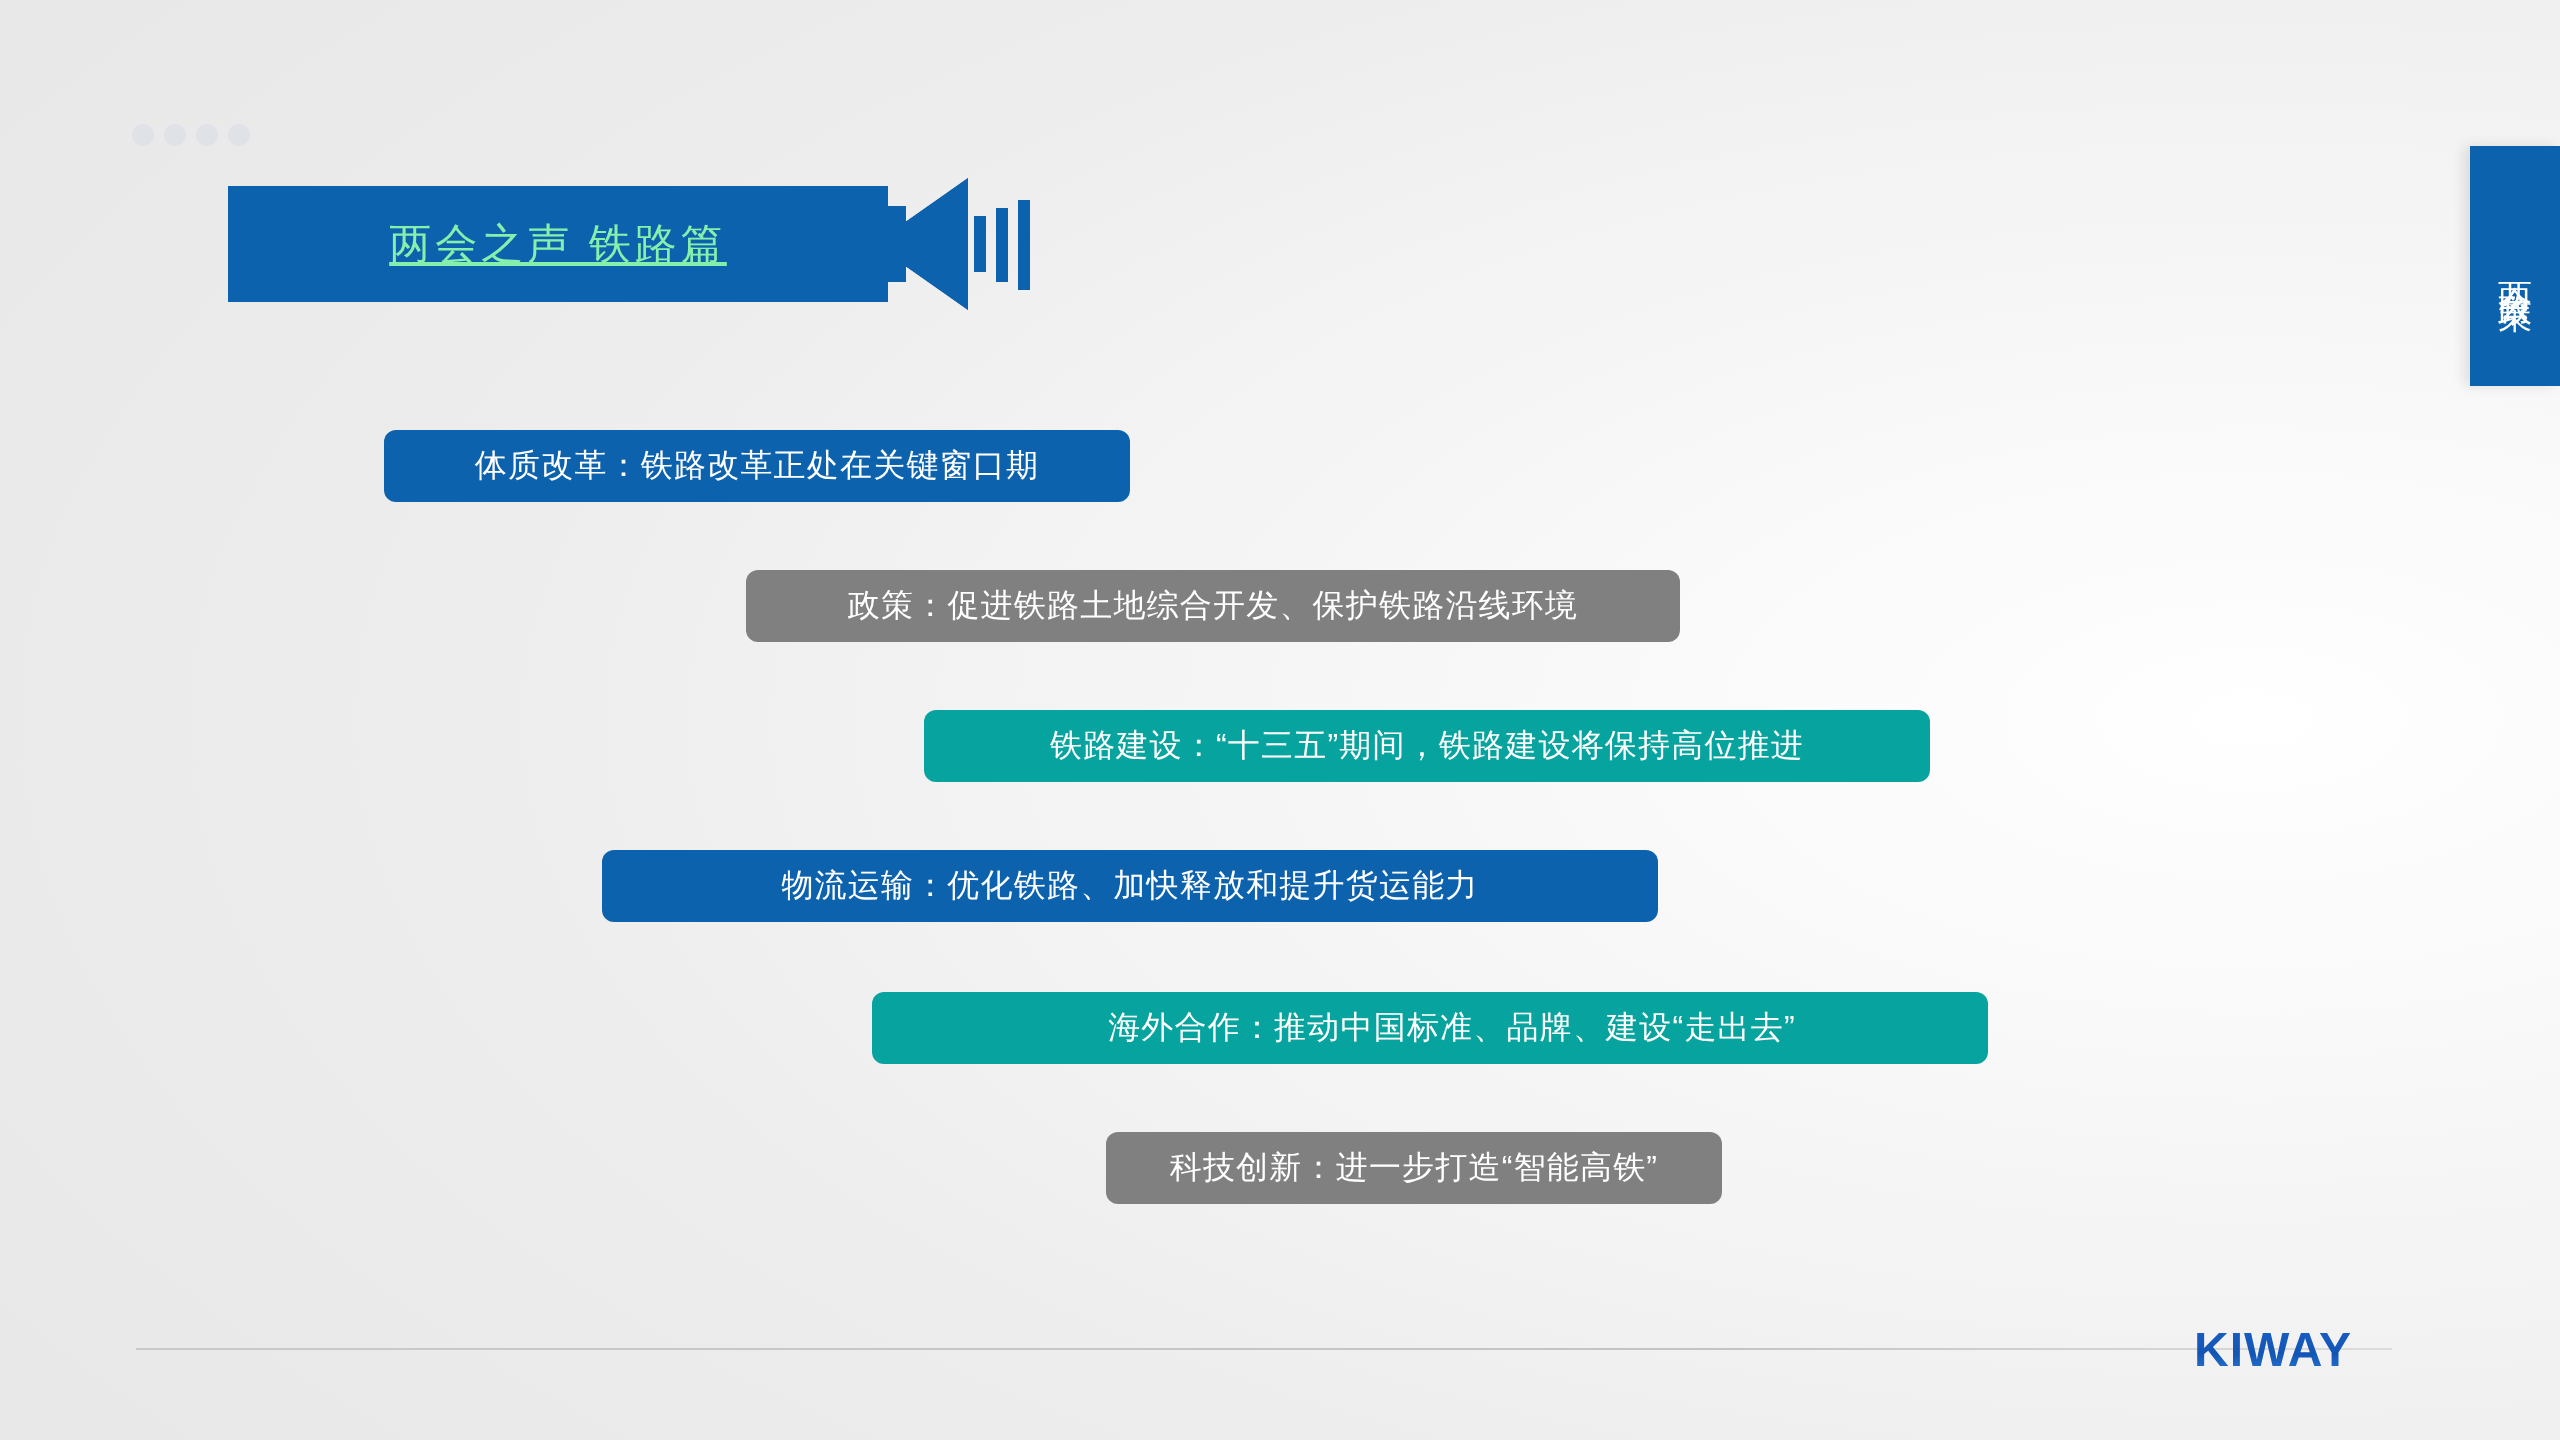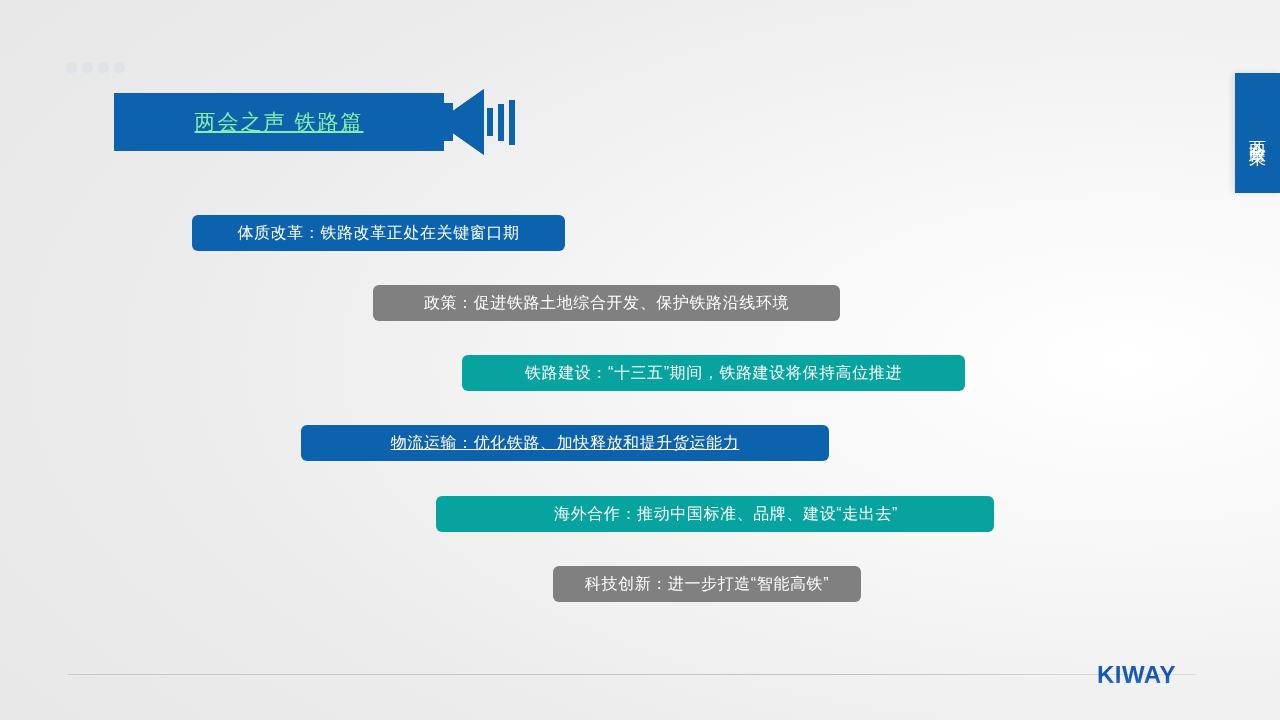--- a/index.html
+++ b/index.html
@@ -173,21 +173,21 @@
     <span class="wave w3" style="background: rgb(13, 98, 174);"></span>
   </div>
 
   <div class="side-tab" style="background: rgb(13, 98, 174);">
     <span class="side-tab-text">两会政策</span>
   </div>
 
   <div class="bar" style="left: 192px; top: 215px; width: 373px; background: rgb(13, 98, 174); text-align: center;">体质改革：铁路改革正处在关键窗口期</div>
   <div class="bar" style="left: 373px; top: 285px; width: 467px; background: rgb(128, 128, 128); font-family: Liberation Mono, monospace;">政策：促进铁路土地综合开发、保护铁路沿线环境</div>
   <div class="bar" style="left: 436px; top: 355px; width: 503px; background: rgb(7, 164, 159); margin-left: 26px;">铁路建设：“十三五”期间，铁路建设将保持高位推进</div>
-  <div class="bar" style="left: 301px; top: 425px; width: 528px; background: rgb(13, 98, 174); text-decoration: underline;">物流运输：优化铁路、加快释放和提升货运能力</div>
+  <div class="bar" style="left: 301px; top: 425px; width: 528px; background: rgb(13, 98, 174);">物流运输：优化铁路、加快释放和提升货运能力</div>
   <div class="bar" style="left: 436px; top: 496px; width: 558px; background: rgb(7, 164, 159); padding-left: 44px;">海外合作：推动中国标准、品牌、建设“走出去”</div>
   <div class="bar" style="left: 553px; top: 566px; width: 308px; background: rgb(128, 128, 128);">科技创新：进一步打造“智能高铁”</div>
 
   <div class="footer-rule"></div>
   <div class="logo">
     <svg width="100" height="30" viewBox="0 0 100 30" xmlns="http://www.w3.org/2000/svg">
       <defs>
         <linearGradient id="lg" x1="0" y1="0" x2="0" y2="1">
           <stop offset="0%" stop-color="#1b5fc4"></stop>
           <stop offset="55%" stop-color="#1255b5"></stop>

